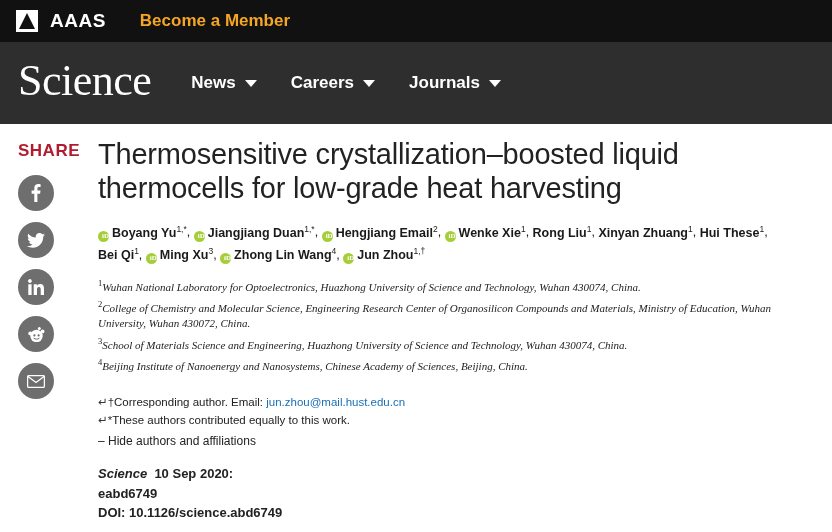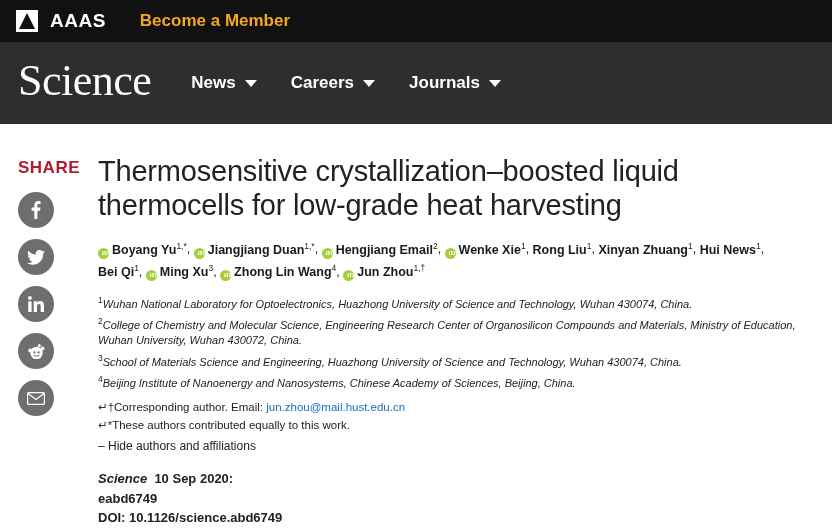--- a/index.html
+++ b/index.html
@@ -95,21 +95,21 @@
     width: 0; height: 0;
     border-left: 6px solid transparent;
     border-right: 6px solid transparent;
     border-top: 7px solid #ffffff;
     display: inline-block;
   }
 
   
   .content {
     display: flex;
-    padding-top: 26px;
+    padding-top: 9px;
   }
   .share-col {
     width: 98px;
     flex: 0 0 98px;
     padding-left: 18px;
     padding-top: 8px;
   }
   .share-title {
     color: #b01c2e;
     font-size: 17px;
@@ -178,21 +178,22 @@
   }
   .author-name { font-weight: bold; }
   sup { font-size: 8.5px; font-weight: normal; }
 
   
   .affils {
     font-size: 11px;
     color: #222222;
     font-style: italic;
     line-height: 1.42;
-    margin-bottom: 9px;
+    margin-bottom: 21px;
+    font-family: Liberation Serif, serif;
   }
   .affil { margin-bottom: 3px; }
   .affil sup { font-style: normal; font-size: 8.5px; }
 
   .corr, .equal {
     font-size: 11.5px;
     color: #222222;
     margin-bottom: 4px;
   }
   .hook { color: #333333; }
@@ -295,21 +296,21 @@
     <div class="article">
       <h1 class="title">Thermosensitive crystallization–boosted liquid thermocells for low-grade heat harvesting</h1>
 
       <div class="authors">
         <span class="author"><span class="orcid">iD</span><span class="author-name">Boyang Yu</span><sup>1,*</sup></span>,
         <span class="author"><span class="orcid">iD</span><span class="author-name">Jiangjiang Duan</span><sup>1,*</sup></span>,
         <span class="author"><span class="orcid">iD</span><span class="author-name">Hengjiang Email</span><sup>2</sup></span>,
         <span class="author"><span class="orcid">iD</span><span class="author-name">Wenke Xie</span><sup>1</sup></span>,
         <span class="author"><span class="author-name">Rong Liu</span><sup>1</sup></span>,
         <span class="author"><span class="author-name">Xinyan Zhuang</span><sup>1</sup></span>,
-        <span class="author"><span class="author-name">Hui News</span><sup>1</sup></span>,
+        <span class="author"><span class="author-name">Hui These</span><sup>1</sup></span>,
         <span class="author"><span class="author-name">Bei Qi</span><sup>1</sup></span>,
         <span class="author"><span class="orcid">iD</span><span class="author-name">Ming Xu</span><sup>3</sup></span>,
         <span class="author"><span class="orcid">iD</span><span class="author-name">Zhong Lin Wang</span><sup>4</sup></span>,
         <span class="author"><span class="orcid">iD</span><span class="author-name">Jun Zhou</span><sup>1,†</sup></span>
       </div>
 
       <div class="affils">
         <div class="affil"><sup>1</sup><span>Wuhan National Laboratory for Optoelectronics, Huazhong University of Science and Technology, Wuhan 430074, China.</span></div>
         <div class="affil"><sup>2</sup><span>College of Chemistry and Molecular Science, Engineering Research Center of Organosilicon Compounds and Materials, Ministry of Education, Wuhan University, Wuhan 430072, China.</span></div>
         <div class="affil"><sup>3</sup><span>School of Materials Science and Engineering, Huazhong University of Science and Technology, Wuhan 430074, China.</span></div>

